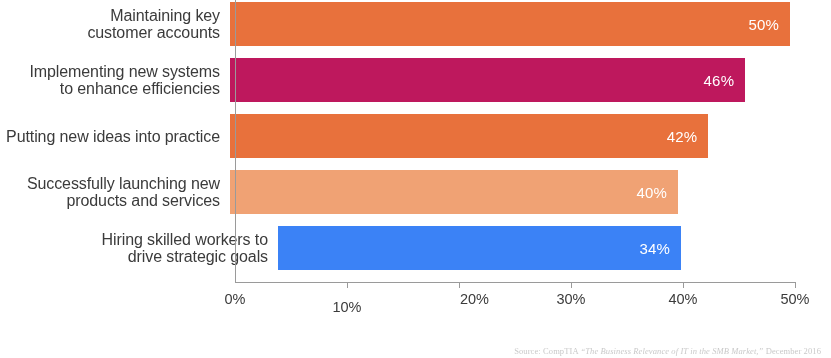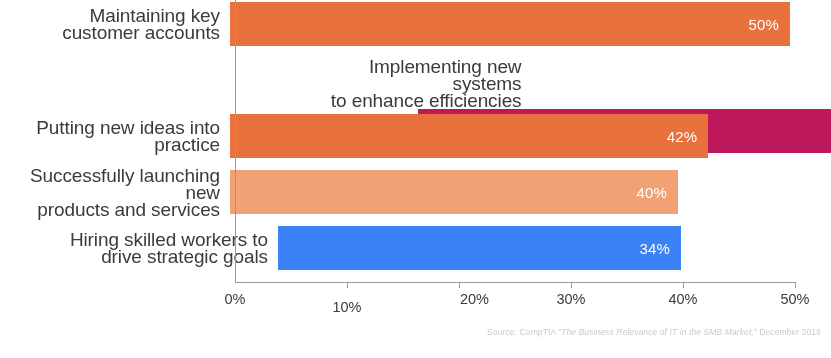--- a/index.html
+++ b/index.html
@@ -30,21 +30,21 @@
     width:831px;
     height:44px;
     display:flex;
     align-items:center;
   }
   .cat-label{
     width:228px;
     padding-right:8px;
     box-sizing:border-box;
     text-align:right;
-    font-size:19px;
+    font-size:16px;
     line-height:17px;
     color:#3b3b3b;
     white-space:pre-line;
     letter-spacing:-0.1px;
   }
   .bar-area{
     position:relative;
     height:44px;
     flex:1 1 auto;
   }
@@ -95,44 +95,45 @@
     margin-left:-30px;
     text-align:center;
     font-size:14.5px;
     color:#3b3b3b;
   }
 
   
   #source-note{
     position:absolute;
     right:10px;
-    bottom:21px;
+    bottom:2px;
     font-size:8.5px;
     color:#c9c9c9;
     white-space:nowrap;
     letter-spacing:0.1px;
+    font-family:Liberation Serif, serif;
   }
   #source-note .src-italic{font-style:italic;}
 </style>
 </head>
 <body>
 
 <div id="chart-root">
 
   <div class="rows" id="rows">
       <div class="row" style="top: 2px;">
         <div class="cat-label">Maintaining key
 customer accounts</div>
         <div class="bar-area">
           <div class="bar" style="width: 560px; background: rgb(232, 113, 60);">
             <span class="bar-value">50%</span>
           </div>
         </div>
       </div>
-      <div class="row" style="top: 58px; flex-direction: column;">
+      <div class="row" style="top: 58px;">
         <div class="cat-label">Implementing new systems
 to enhance efficiencies</div>
         <div class="bar-area">
           <div class="bar" style="width: 515.2px; background: #be185d;">
             <span class="bar-value">46%</span>
           </div>
         </div>
       </div>
       <div class="row" style="top: 114px;">
         <div class="cat-label">Putting new ideas into practice</div>

